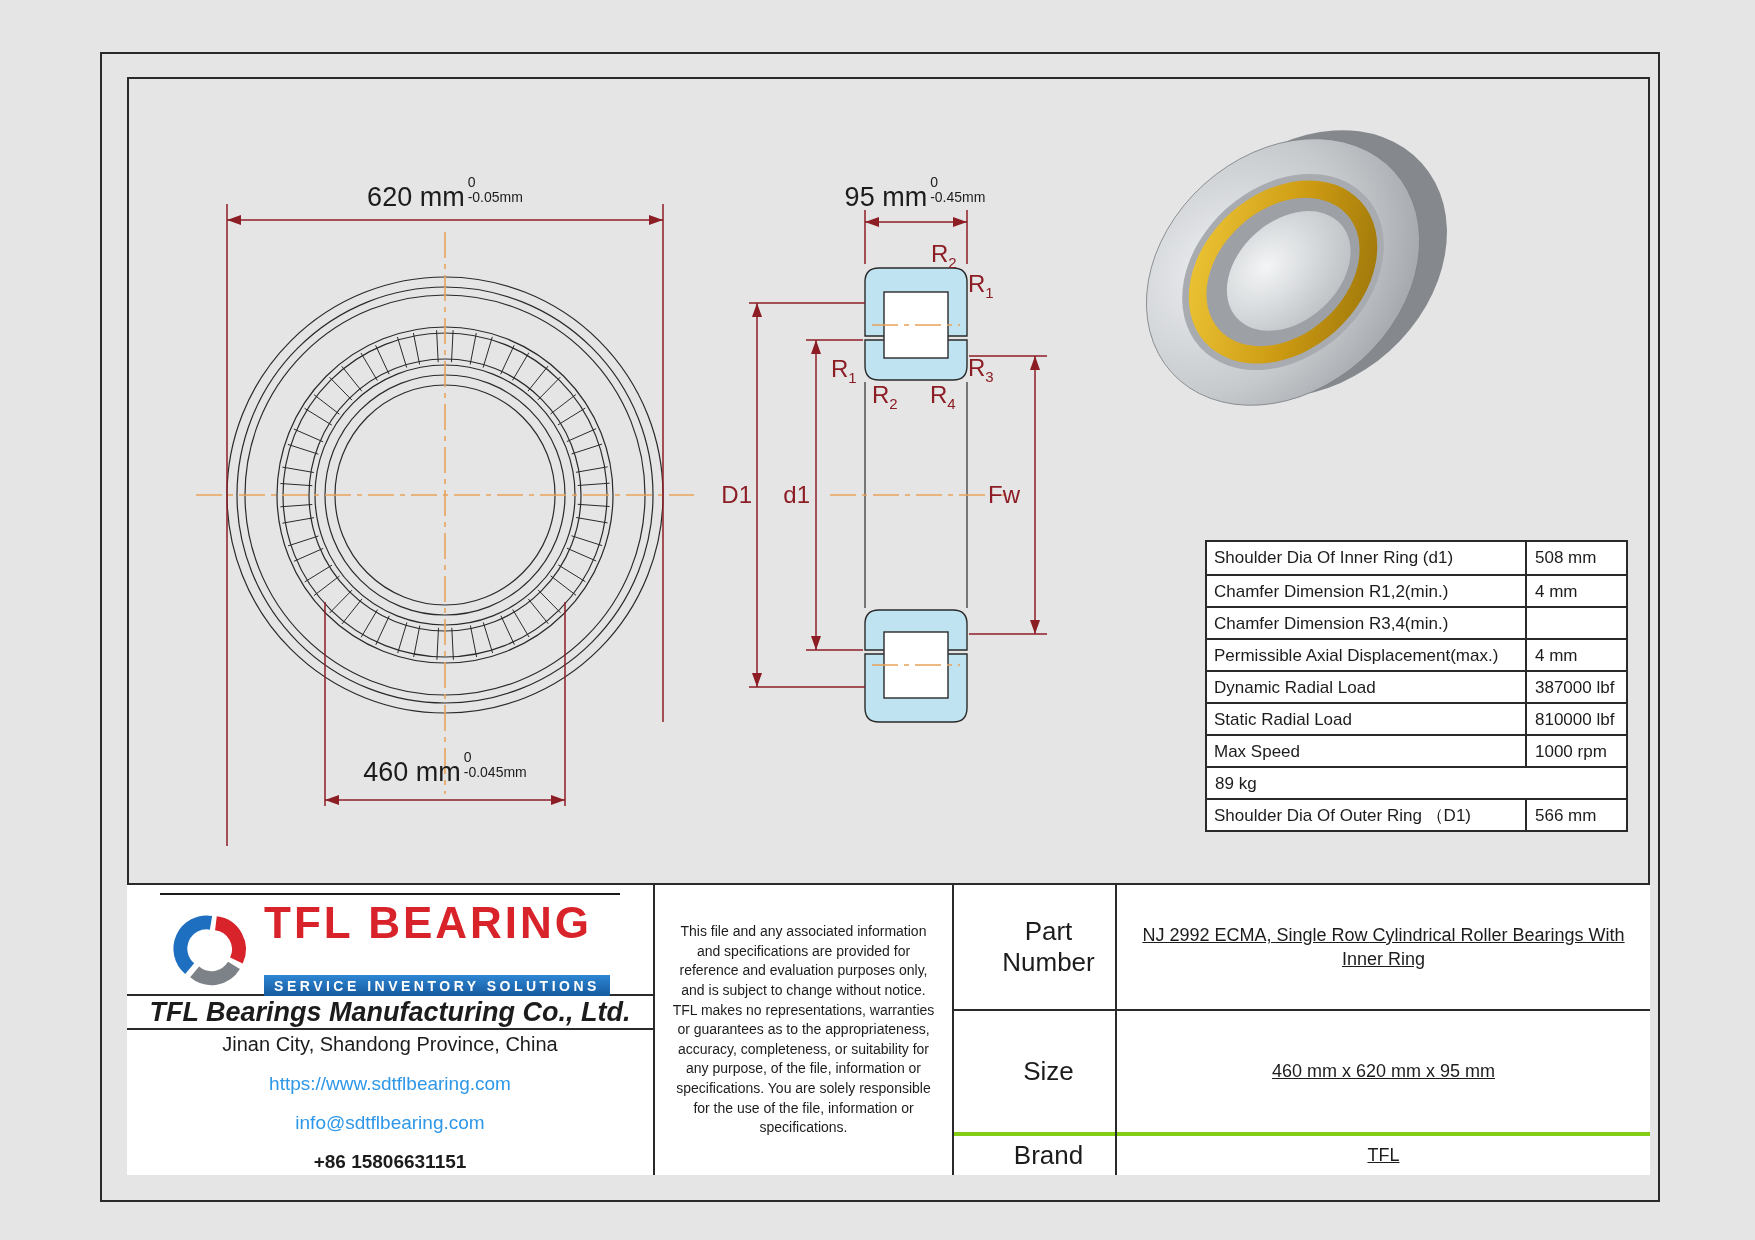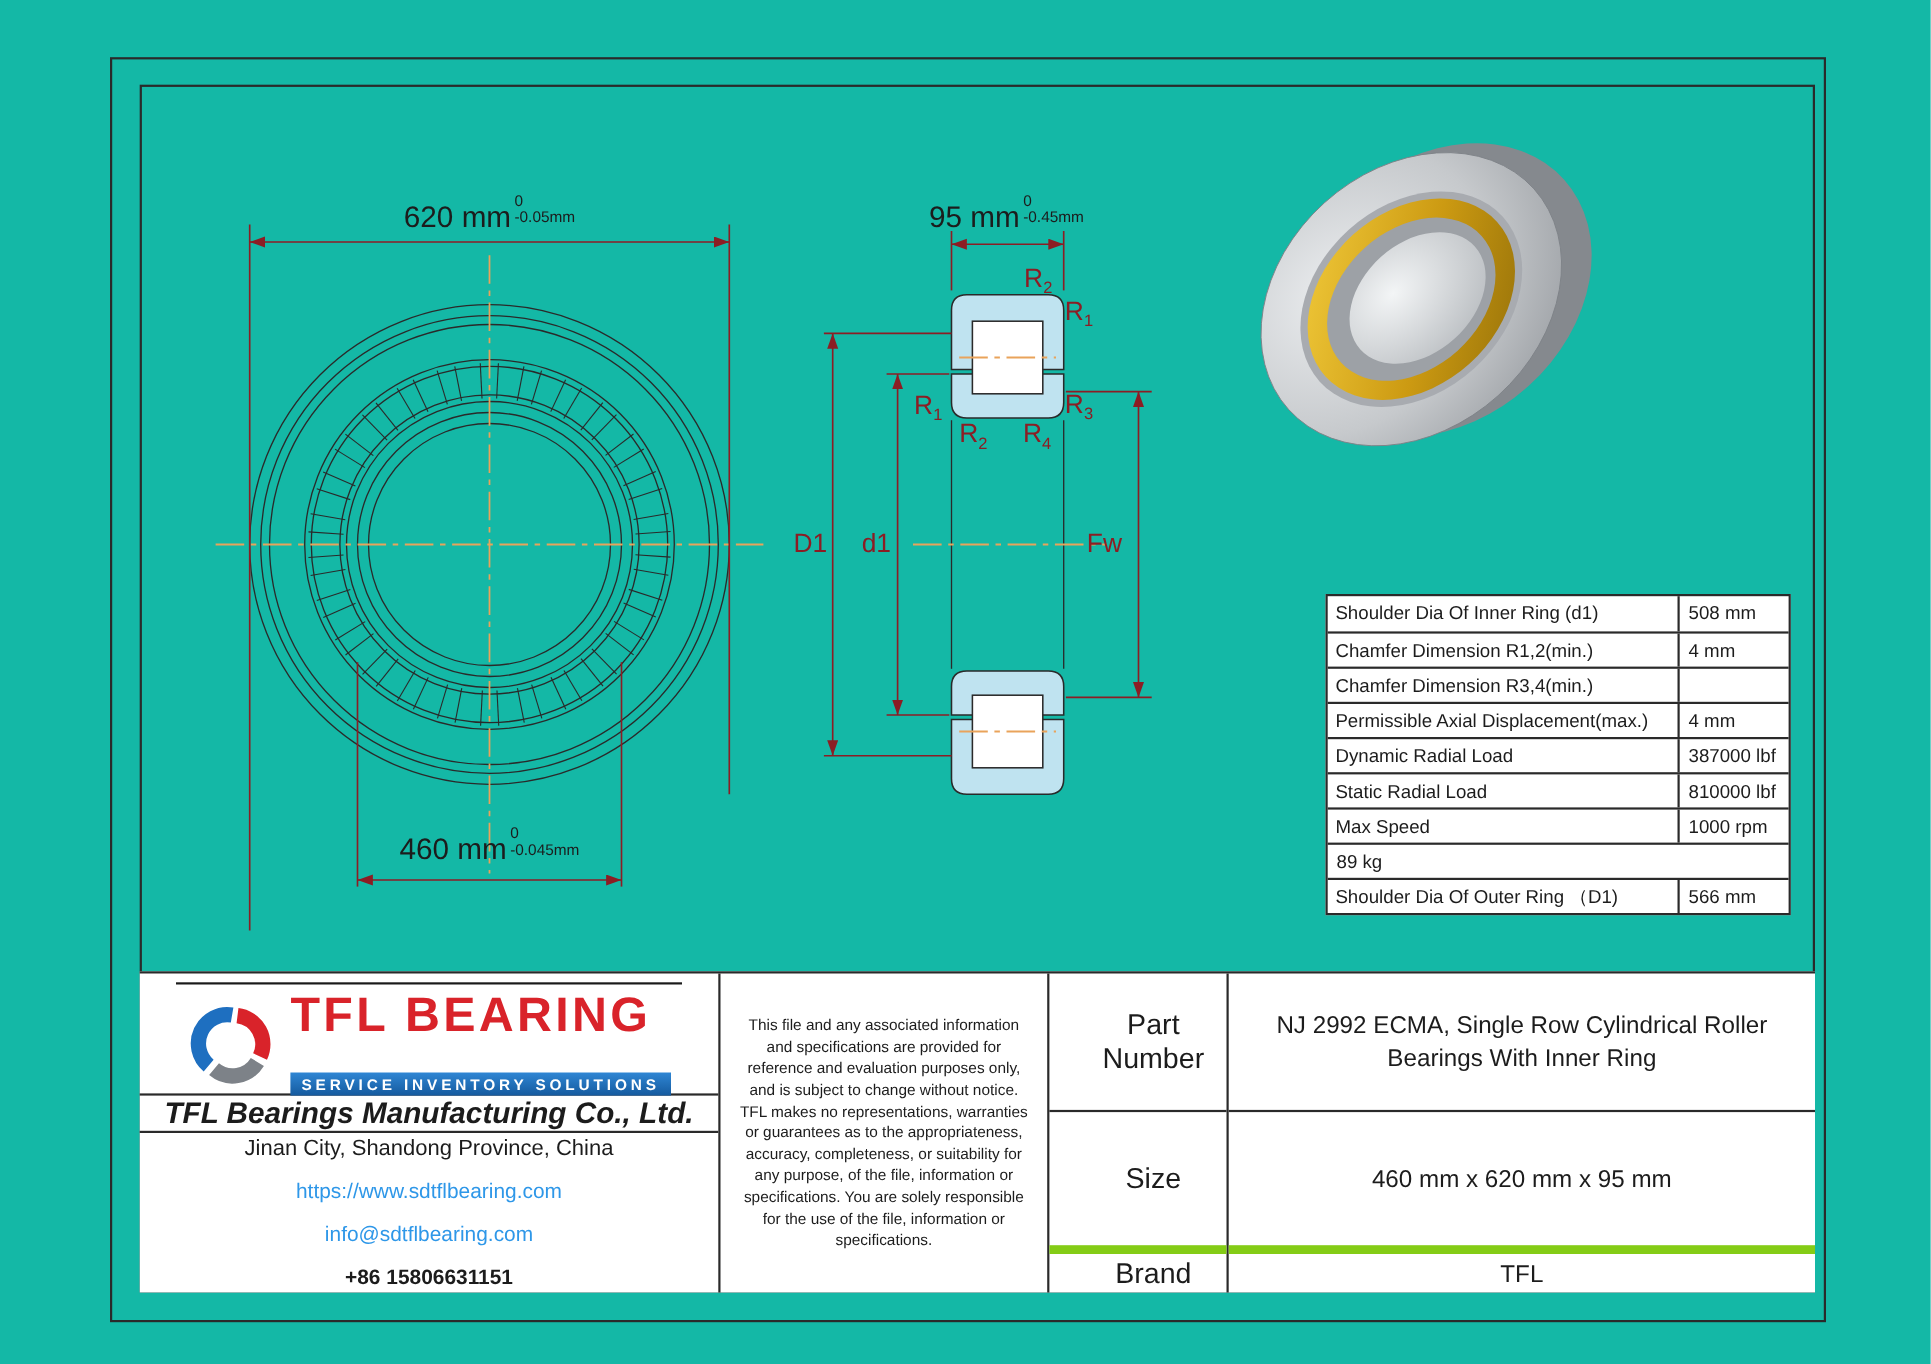--- a/index.html
+++ b/index.html
@@ -1,21 +1,21 @@
 <!DOCTYPE html>
 <html style="--c-dim: #8c1d24; --c-center: #e9a35b; --c-fill: #bfe3f0; --c-line: #2a2a2a; --c-link: #2e97e8; --c-logo-red: #d9232a; --c-logo-blue: #1e6fc0; --c-gold: #d4a017;"><head>
 <meta charset="utf-8">
 <style>
   :root{
     --c-dim:#8c1d24; --c-center:#e9a35b; --c-fill:#bfe3f0; --c-line:#2a2a2a;
     --c-link:#2e97e8; --c-logo-red:#d9232a; --c-logo-blue:#1e6fc0; --c-gold:#d4a017;
   }
   *{box-sizing:border-box; margin:0; padding:0;}
   body{background:#ffffff; font-family:"Liberation Sans", sans-serif; color:#1c1c1c;}
-  .sheet{position:relative; width:1755px; height:1240px; background:#14b8a6; overflow:hidden;}
+  .sheet{position:relative; width:1755px; height:1240px; background:#e5e5e5; overflow:hidden;}
   .frame-outer{position:absolute; left:100px; top:52px; width:1560px; height:1150px; border:2px solid #2a2a2a;}
   .frame-inner{position:absolute; left:127px; top:77px; width:1523px; height:1098px; border:2px solid #2a2a2a;}
   svg.cad{position:absolute; left:0; top:0;}
   .ln{stroke:var(--c-line); fill:none; stroke-width:1.2;}
   .thin{stroke-width:1;}
   .dim{stroke:var(--c-dim); fill:none; stroke-width:1.5;}
   .cl{stroke:var(--c-center); fill:none; stroke-width:1.6; stroke-dasharray:26 6 5 6;}
   .sec{fill:var(--c-fill); stroke:#2a2a2a; stroke-width:1.4;}
   .roller{fill:#ffffff; stroke:#2a2a2a; stroke-width:1.4;}
   
@@ -43,23 +43,23 @@
   .tb-company{height:64px; border-top:2px solid #2a2a2a; display:flex; align-items:center; justify-content:center; font-size:27px; font-weight:600;font-style:italic;}
   .tb-contact{flex:1; border-top:2px solid #2a2a2a; display:flex; flex-direction:column; align-items:center; justify-content:center; text-align:center;gap:12px;}
   .tb-address{font-size:20px; font-weight:500; line-height:28px;}
   .tb-link{font-size:19px; font-weight:500; color:var(--c-link); line-height:27px; text-decoration:none; cursor:pointer;}
   .tb-phone{font-size:19px; font-weight:700; line-height:27px;}
   .tb-disclaimer{width:297px; display:flex; align-items:center; justify-content:center; text-align:center; font-size:14px; line-height:1.4; padding:0 10px; white-space:pre-line;}
   .tb-labels{width:165px; border-left:2px solid #2a2a2a; border-right:2px solid #2a2a2a; display:flex; flex-direction:column;}
   .tb-values{flex:1; display:flex; flex-direction:column;}
   .tb-row-a{height:124px; display:flex; align-items:center; justify-content:center;}
   .tb-row-b{height:123px; border-top:2px solid #2a2a2a; display:flex; align-items:center; justify-content:center;}
-  .tb-row-c{flex:1; border-top:8px solid #84cc16; display:flex; align-items:center; justify-content:center;}
+  .tb-row-c{flex:1; border-top:4px solid #84cc16; display:flex; align-items:center; justify-content:center;}
   .tb-label{font-size:26px; text-align:center;padding-left:28px;}
-  .tb-value{font-size:22px; text-align:center; padding:0 16px; line-height:1.35;}
+  .tb-value{font-size:18px; text-align:center; padding:0 16px; line-height:1.35;text-decoration:underline;}
 </style>
 </head>
 <body>
 
 <div class="sheet">
 
   <div class="frame-outer"></div>
   <div class="frame-inner"></div>
 
   <svg class="cad" width="1755" height="1240" viewBox="0 0 1755 1240">

